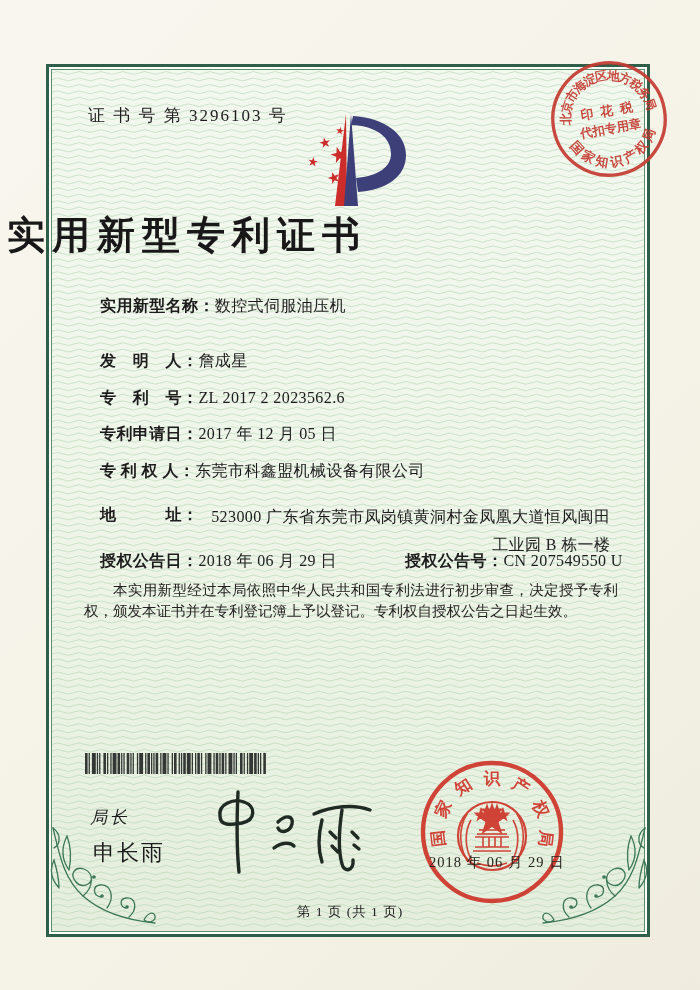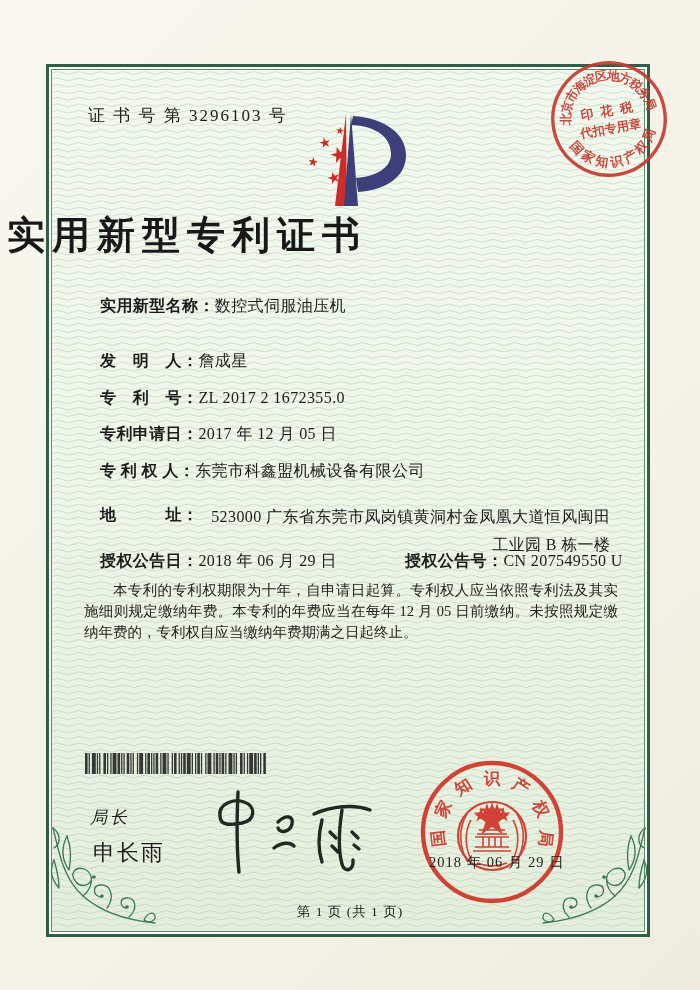--- a/index.html
+++ b/index.html
@@ -266,40 +266,40 @@
 
 <div class="abs title">实用新型专利证书</div>
 
 <div class="abs field-row" style="top:296px">
   <span class="flabel">实用新型名称：</span><span class="fvalue">数控式伺服油压机</span>
 </div>
 <div class="abs field-row" style="top:351px">
   <span class="flabel">发　明　人：</span><span class="fvalue">詹成星</span>
 </div>
 <div class="abs field-row" style="top:388px">
-  <span class="flabel">专　利　号：</span><span class="fvalue">ZL 2017 2 1672355.0</span>
+  <span class="flabel">专　利　号：</span><span class="fvalue">ZL 2017 2 2023562.6</span>
 </div>
 <div class="abs field-row" style="top:424px">
   <span class="flabel">专利申请日：</span><span class="fvalue">2017 年 12 月 05 日</span>
 </div>
 <div class="abs field-row" style="top:461px">
   <span class="flabel">专 利 权 人：</span><span class="fvalue">东莞市科鑫盟机械设备有限公司</span>
 </div>
 <div class="abs field-row row-addr" style="top:503px">
   <span class="flabel">地　　　址：</span><span class="fvalue">523000 广东省东莞市凤岗镇黄洞村金凤凰大道恒风闽田工业园 B 栋一楼</span>
 </div>
 <div class="abs field-row" style="top:551px">
   <span class="flabel">授权公告日：</span><span class="fvalue">2018 年 06 月 29 日</span>
 </div>
 <div class="abs field-row grant-no">
   <span class="flabel">授权公告号：</span><span class="fvalue">CN 207549550 U</span>
 </div>
 
 <div class="abs paragraphs">
-  <p>本专利的专利权期限为十年，自申请日起算。专利权人应当依照专利法及其实施细则规定缴纳年费。本专利的年费应当在每年 12 月 05 日前缴纳。未按照规定缴纳年费的，专利权自应当缴纳年费期满之日起终止。</p>
+  <p>本实用新型经过本局依照中华人民共和国专利法进行初步审查，决定授予专利权，颁发本证书并在专利登记簿上予以登记。专利权自授权公告之日起生效。</p>
 </div>
 
 <svg class="abs barcode" viewBox="0 0 185 21" preserveAspectRatio="none">
     <rect x="0" y="0" width="2.6" height="21" fill="#343834"></rect>
     <rect x="3.6" y="0" width="1.3" height="21" fill="#343834"></rect>
     <rect x="6.9" y="0" width="3.9000000000000004" height="21" fill="#343834"></rect>
     <rect x="11.8" y="0" width="1.3" height="21" fill="#343834"></rect>
     <rect x="14.100000000000001" y="0" width="1.3" height="21" fill="#343834"></rect>
     <rect x="18.400000000000002" y="0" width="2.6" height="21" fill="#343834"></rect>
     <rect x="22.000000000000004" y="0" width="1.3" height="21" fill="#343834"></rect>

